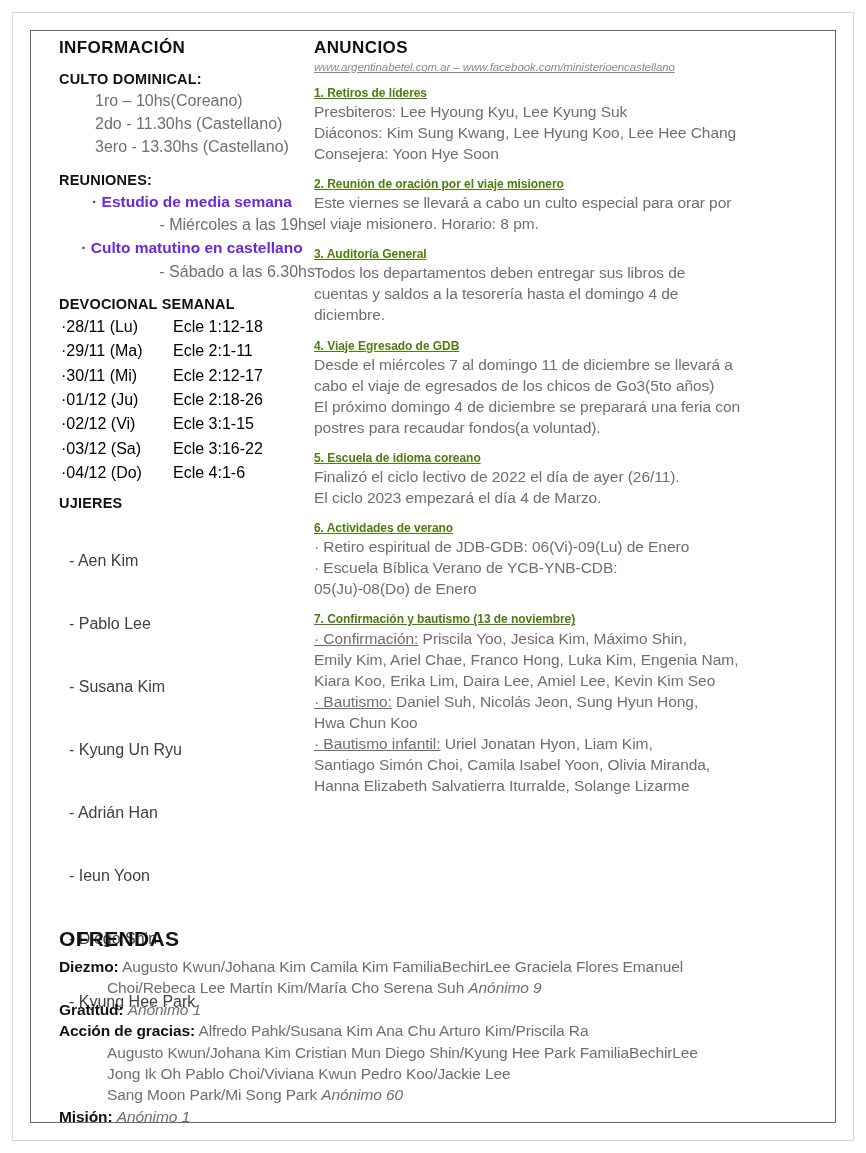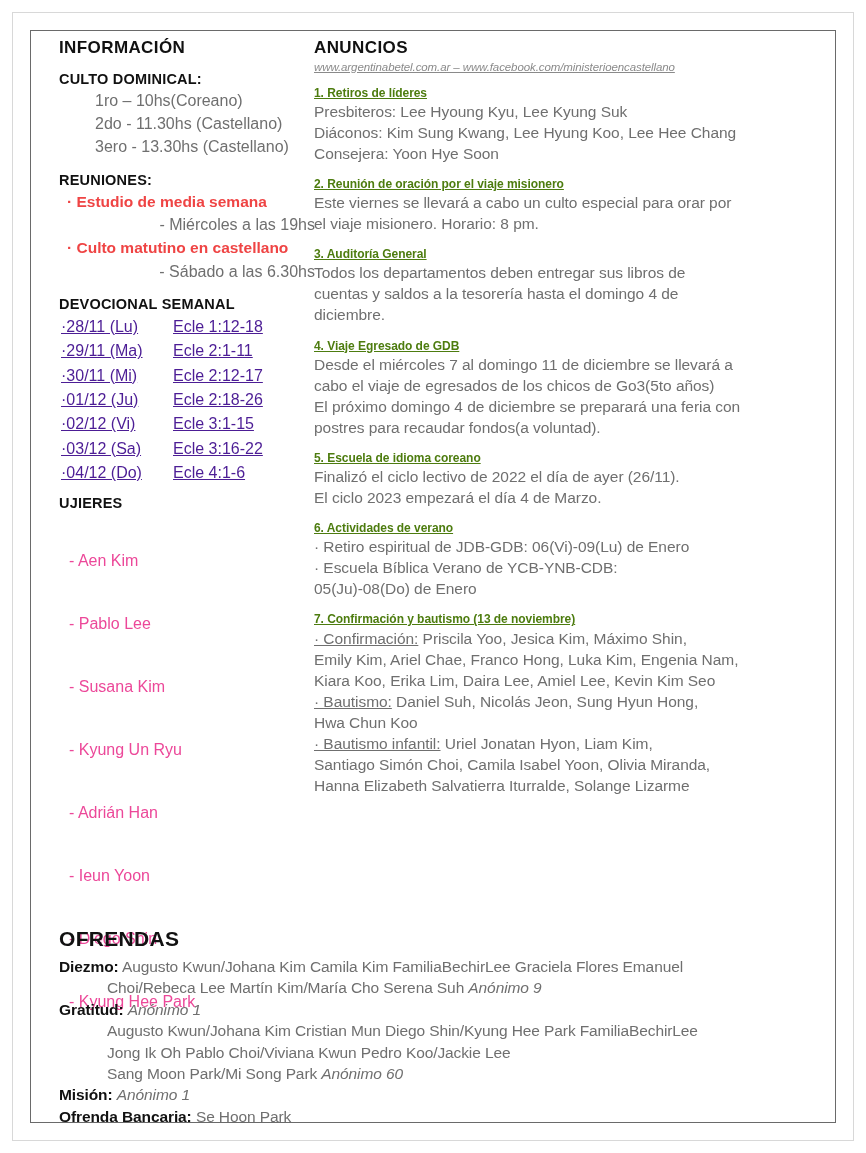--- a/index.html
+++ b/index.html
@@ -98,45 +98,45 @@
     white-space: nowrap;
   }
   .ind-line.r {
     padding-left: 0;
     text-align: right;
     padding-right: 2px;
   }
   .bullet-bold {
     font-size: 15.5px;
     font-weight: 800;
-    color: #ef4444;
+    color: #6d28d9;
     line-height: 1.5;
     padding-left: 8px;
     white-space: nowrap;
+    text-align: center;
   }
 
   .dev-table {
     margin-top: 3px;
     border-collapse: collapse;
     width: 100%;
   }
   .dev-table td {
     font-size: 16px;
-    color: #4c1d95;
+    color: #000000;
     line-height: 1.52;
     padding: 0;
     white-space: nowrap;
-    text-decoration: underline;
   }
   .dev-table td.d { width: 108px; padding-left: 2px; }
   .dev-table td.v { padding-left: 4px; }
 
   .usher-line {
     font-size: 16px;
-    color: #ec4899;
+    color: #404040;
     line-height: 1.56;
     padding-left: 10px;
     white-space: nowrap;
     margin-top: 38px;
   }
 
   
   .urls {
     font-size: 11.5px;
     font-style: italic;
@@ -332,20 +332,21 @@
     </div>
 
     <div class="ofrendas">
       <h2 class="of-title">OFRENDAS</h2>
 
       <div class="of-row"><b>Diezmo:</b> <span>Augusto Kwun/Johana Kim   Camila Kim   FamiliaBechirLee   Graciela Flores   Emanuel</span></div>
       <div class="of-cont"><span>Choi/Rebeca Lee   Martín Kim/María Cho   Serena Suh   </span><span class="it">Anónimo 9</span></div>
 
       <div class="of-row"><b>Gratitud:</b> <span class="it">Anónimo 1</span></div>
 
+      <div class="of-row"><b>Acción de gracias:</b> <span>Alfredo Pahk/Susana Kim   Ana Chu   Arturo Kim/Priscila Ra</span></div>
       <div class="of-cont"><span>Augusto Kwun/Johana Kim   Cristian Mun   Diego Shin/Kyung Hee Park   FamiliaBechirLee</span></div>
       <div class="of-cont"><span>Jong Ik Oh   Pablo Choi/Viviana Kwun   Pedro Koo/Jackie Lee</span></div>
       <div class="of-cont"><span>Sang Moon Park/Mi Song Park   </span><span class="it">Anónimo 60</span></div>
 
       <div class="of-row"><b>Misión:</b> <span class="it">Anónimo 1</span></div>
 
       <div class="of-row"><b>Ofrenda Bancaria:</b> <span>Se Hoon Park</span></div>
     </div>
 
   </div>

